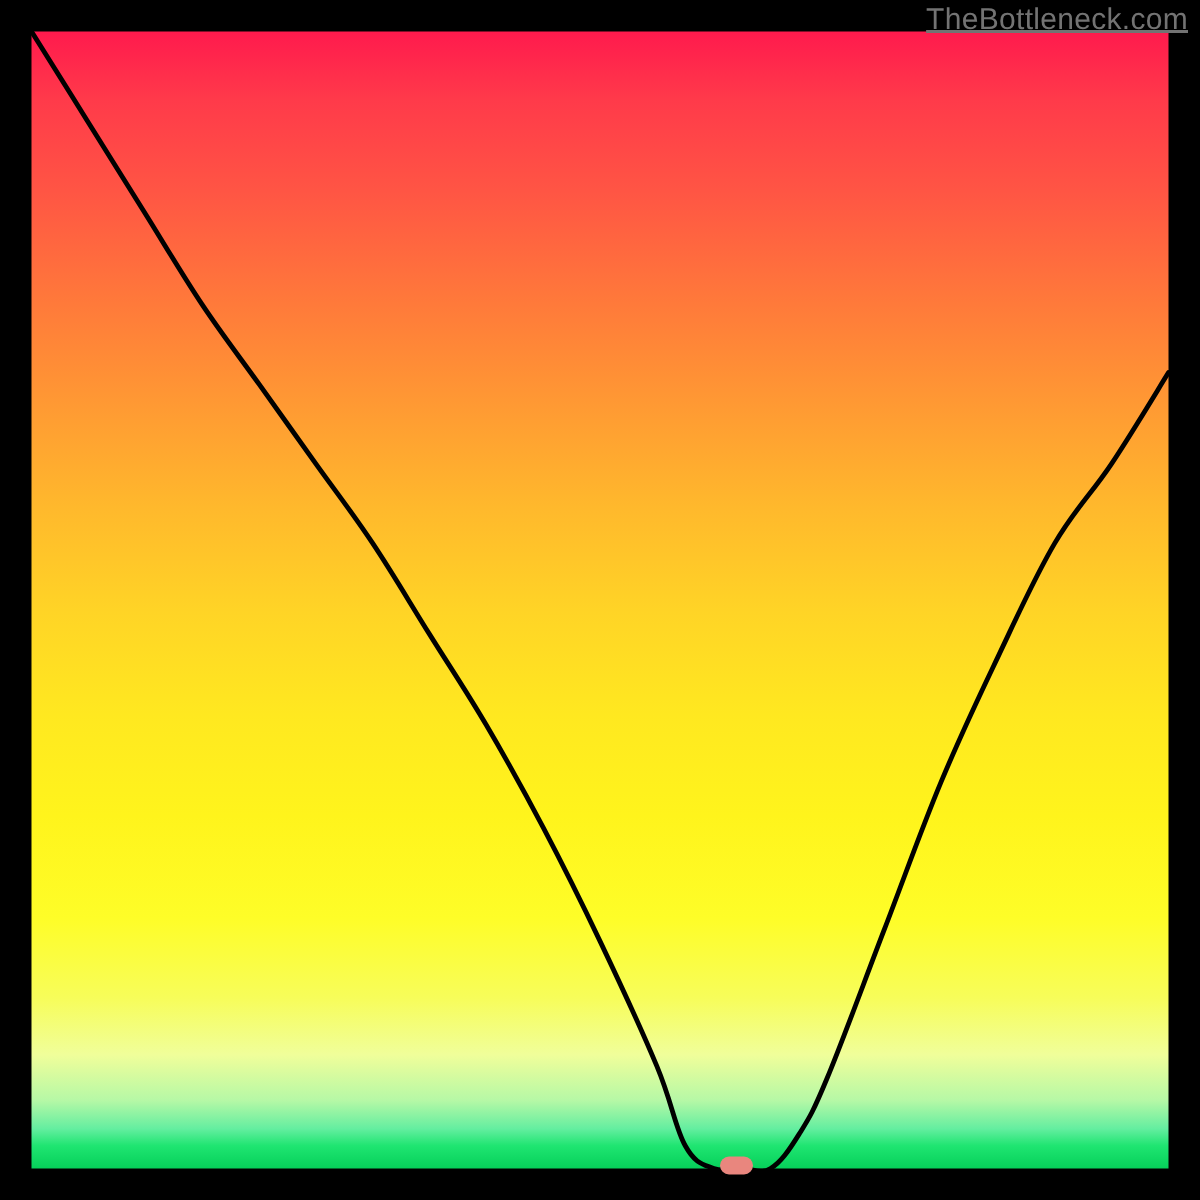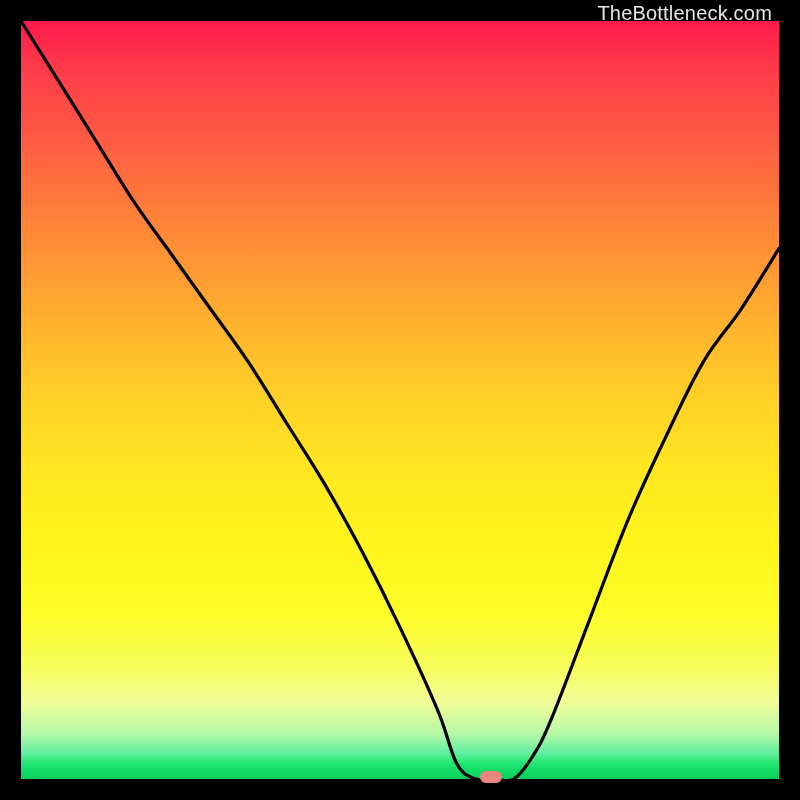--- a/index.html
+++ b/index.html
@@ -46,25 +46,26 @@
   svg.curve {
     position: absolute;
     left: 0;
     top: 0;
     width: 758px;
     height: 758px;
     overflow: visible;
   }
   .watermark {
     position: absolute;
-    right: 28px;
+    right: 8px;
     top: 2px;
-    color: #e5e5e5;
+    color: #737373;
     font-size: 20px;
     letter-spacing: 0.2px;
+    text-decoration: underline;
   }
   .marker {
     position: absolute;
     width: 22px;
     height: 12px;
     background: #e9867e;
     border-radius: 6px;
   }
 </style>
 </head>

